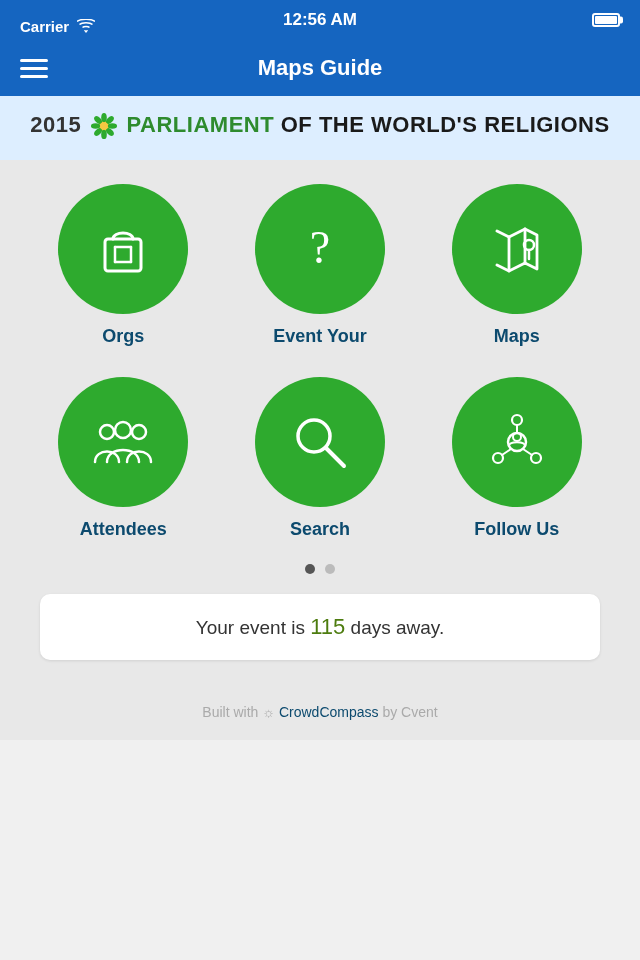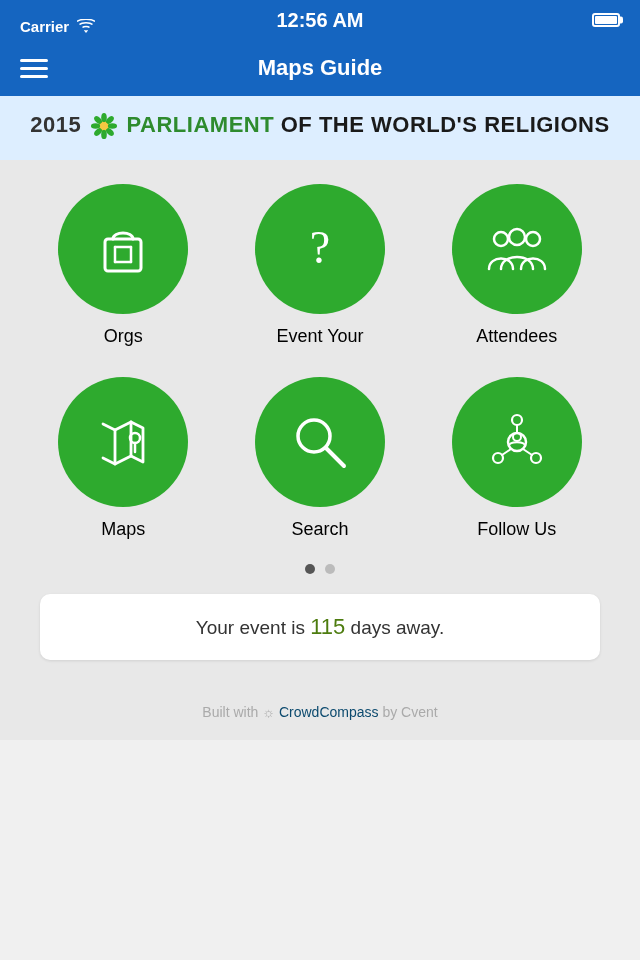--- a/index.html
+++ b/index.html
@@ -25,21 +25,21 @@
       display: flex;
       align-items: center;
       gap: 8px;
       color: white;
       font-size: 15px;
       font-weight: 600;
       margin-top: 12px;
     }
     .status-time {
       color: white;
-      font-size: 20px;
+      font-size: 17px;
       font-weight: 600;
       position: absolute;
       left: 50%;
       transform: translateX(-50%);
     }
     .status-right {
       display: flex;
       align-items: center;
     }
     .battery {
@@ -172,22 +172,22 @@
       height: 64px;
       fill: none;
       stroke: white;
       stroke-width: 3;
       stroke-linecap: round;
       stroke-linejoin: round;
     }
 
     .icon-label {
       font-size: 18px;
-      color: #000000;
-      font-weight: 400;
+      color: #0c4a6e;
+      font-weight: 700;
       text-align: center;
     }
 
     
     .dots {
       display: flex;
       justify-content: center;
       gap: 10px;
       margin-bottom: 20px;
     }
@@ -318,45 +318,45 @@
         <svg viewBox="0 0 64 64">
           <text x="32" y="46" font-size="46" font-family="Georgia,serif" font-weight="300" text-anchor="middle" fill="white" stroke="none">?</text>
         </svg>
       </div>
       <span class="icon-label">Event Your</span>
     </div>
 
     <div class="icon-item">
       <div class="icon-circle">
         <svg viewBox="0 0 64 64">
-
-          <circle cx="16" cy="22" r="7" stroke="white" stroke-width="2.5" fill="none"></circle>
-          <path d="M4 52 C4 38 28 38 28 52" stroke="white" stroke-width="2.5" fill="none"></path>
-
-          <circle cx="32" cy="20" r="8" stroke="white" stroke-width="2.5" fill="none"></circle>
-          <path d="M16 52 C16 36 48 36 48 52" stroke="white" stroke-width="2.5" fill="none"></path>
-
-          <circle cx="48" cy="22" r="7" stroke="white" stroke-width="2.5" fill="none"></circle>
-          <path d="M36 52 C36 38 60 38 60 52" stroke="white" stroke-width="2.5" fill="none"></path>
-        </svg>
-      </div>
-      <span class="icon-label">Attendees</span>
-    </div>
-
-    <div class="icon-item">
-      <div class="icon-circle">
-        <svg viewBox="0 0 64 64">
           <polyline points="12,14 24,20 40,12 52,18 52,52 40,46 24,54 12,48" stroke="white" stroke-width="2.8" fill="none"></polyline>
           <line x1="24" y1="20" x2="24" y2="54" stroke="white" stroke-width="2.8"></line>
           <line x1="40" y1="12" x2="40" y2="46" stroke="white" stroke-width="2.8"></line>
           <circle cx="44" cy="28" r="5" stroke="white" stroke-width="2.5" fill="none"></circle>
           <line x1="44" y1="33" x2="44" y2="42" stroke="white" stroke-width="2.5"></line>
         </svg>
       </div>
       <span class="icon-label">Maps</span>
+    </div>
+
+    <div class="icon-item">
+      <div class="icon-circle">
+        <svg viewBox="0 0 64 64">
+
+          <circle cx="16" cy="22" r="7" stroke="white" stroke-width="2.5" fill="none"></circle>
+          <path d="M4 52 C4 38 28 38 28 52" stroke="white" stroke-width="2.5" fill="none"></path>
+
+          <circle cx="32" cy="20" r="8" stroke="white" stroke-width="2.5" fill="none"></circle>
+          <path d="M16 52 C16 36 48 36 48 52" stroke="white" stroke-width="2.5" fill="none"></path>
+
+          <circle cx="48" cy="22" r="7" stroke="white" stroke-width="2.5" fill="none"></circle>
+          <path d="M36 52 C36 38 60 38 60 52" stroke="white" stroke-width="2.5" fill="none"></path>
+        </svg>
+      </div>
+      <span class="icon-label">Attendees</span>
     </div>
 
     <div class="icon-item">
       <div class="icon-circle">
         <svg viewBox="0 0 64 64">
           <circle cx="26" cy="26" r="16" stroke="white" stroke-width="3.5" fill="none"></circle>
           <line x1="38" y1="38" x2="56" y2="56" stroke="white" stroke-width="4" stroke-linecap="round"></line>
         </svg>
       </div>
       <span class="icon-label">Search</span>

